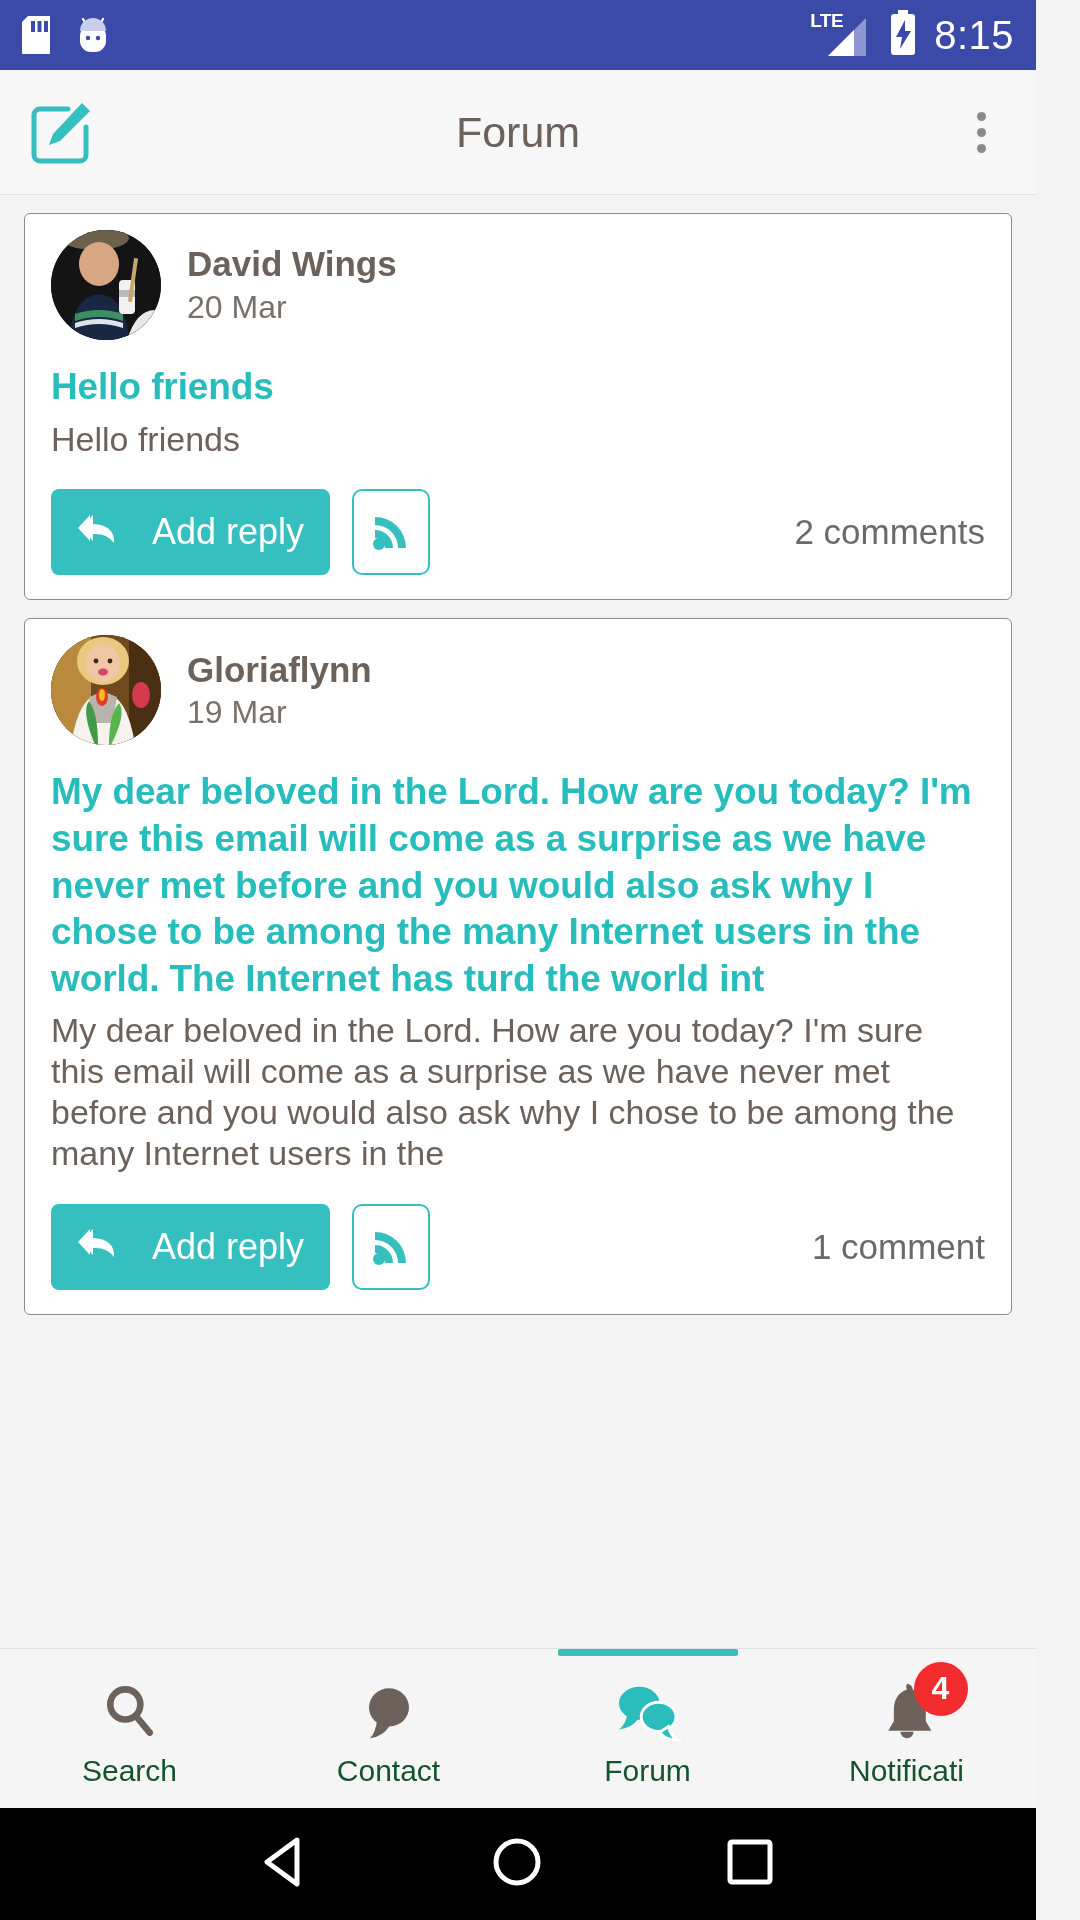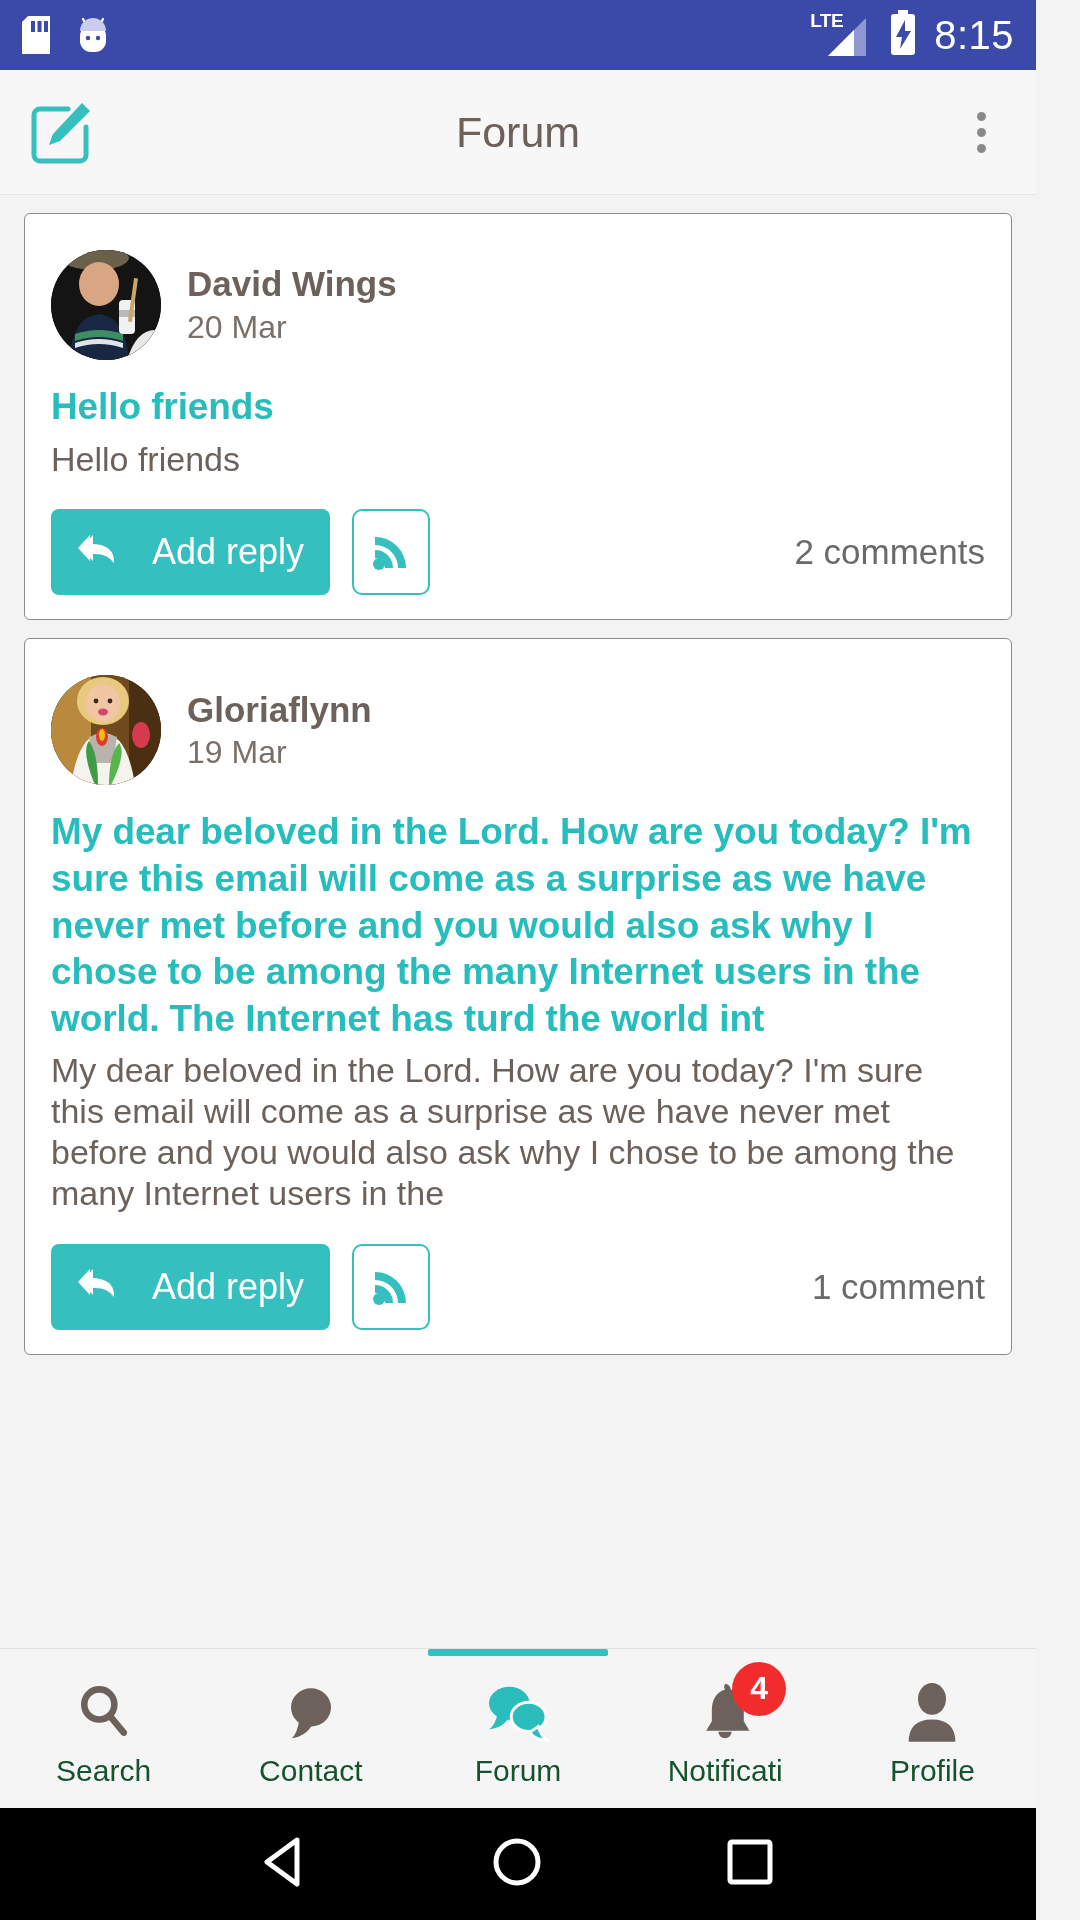--- a/index.html
+++ b/index.html
@@ -38,21 +38,21 @@
   .overflow-btn {
     margin-left:auto; width:54px; height:66px; z-index:2;
     display:flex; flex-direction:column; align-items:center; justify-content:center; gap:7px;
   }
   .overflow-btn i { display:block; width:9px; height:9px; border-radius:50%; background:#8a8a8a; }
 
   
   .feed { flex:1 1 auto; overflow:hidden; position:relative; background:#f3f3f3; padding:0 24px; }
   .card {
     background:#fff; border:1px solid #8c8c8c; border-radius:6px;
-    margin-top:18px; padding:36px 26px 24px 26px;
+    margin-top:18px; padding:16px 26px 24px 26px;
   }
   .card-head { display:flex; align-items:center; gap:26px; }
   .avatar {
     width:110px; height:110px; border-radius:50%; flex:0 0 110px;
     overflow:hidden; position:relative; background:#2a2a2a;
   }
   .meta { display:flex; flex-direction:column; gap:6px; }
   .author { font-size:35px; font-weight:700; color:#6d625b; line-height:1.1; }
   .date { font-size:32px; color:#7a706a; font-weight:400; line-height:1.1; }
   .post-title {
@@ -298,29 +298,20 @@
       <span class="nav-ico" style="position:relative;">
         <svg viewBox="0 0 60 66" width="58" height="62">
           <path d="M30 4 a6 6 0 0 1 6 6 q14 5 14 22 v12 l6 10 H10 l6 -10 V32 q0 -17 14 -22 a6 6 0 0 1 0 -6 Z" fill="#6d625b"></path>
           <path d="M23 55 a7 7 0 0 0 14 0 Z" fill="#6d625b"></path>
         </svg>
         <span class="badge">4</span>
       </span>
       <span class="nav-lbl">Notificati</span>
     </div>
 
-    <div class="navitem">
-      <span class="nav-ico">
-        <svg viewBox="0 0 60 64" width="56" height="60">
-          <ellipse cx="30" cy="18" rx="15" ry="17" fill="#6d625b"></ellipse>
-          <path d="M5 64 q0 -24 25 -24 q25 0 25 24 Z" fill="#6d625b"></path>
-        </svg>
-      </span>
-      <span class="nav-lbl">Profile</span>
-    </div>
 
   </div>
 
   <div class="sysnav">
     <span>
       <svg viewBox="0 0 48 52" width="48" height="52">
         <path d="M36 4 L6 26 L36 48 Z" fill="none" stroke="#fff" stroke-width="5" stroke-linejoin="round"></path>
       </svg>
     </span>
     <span>

